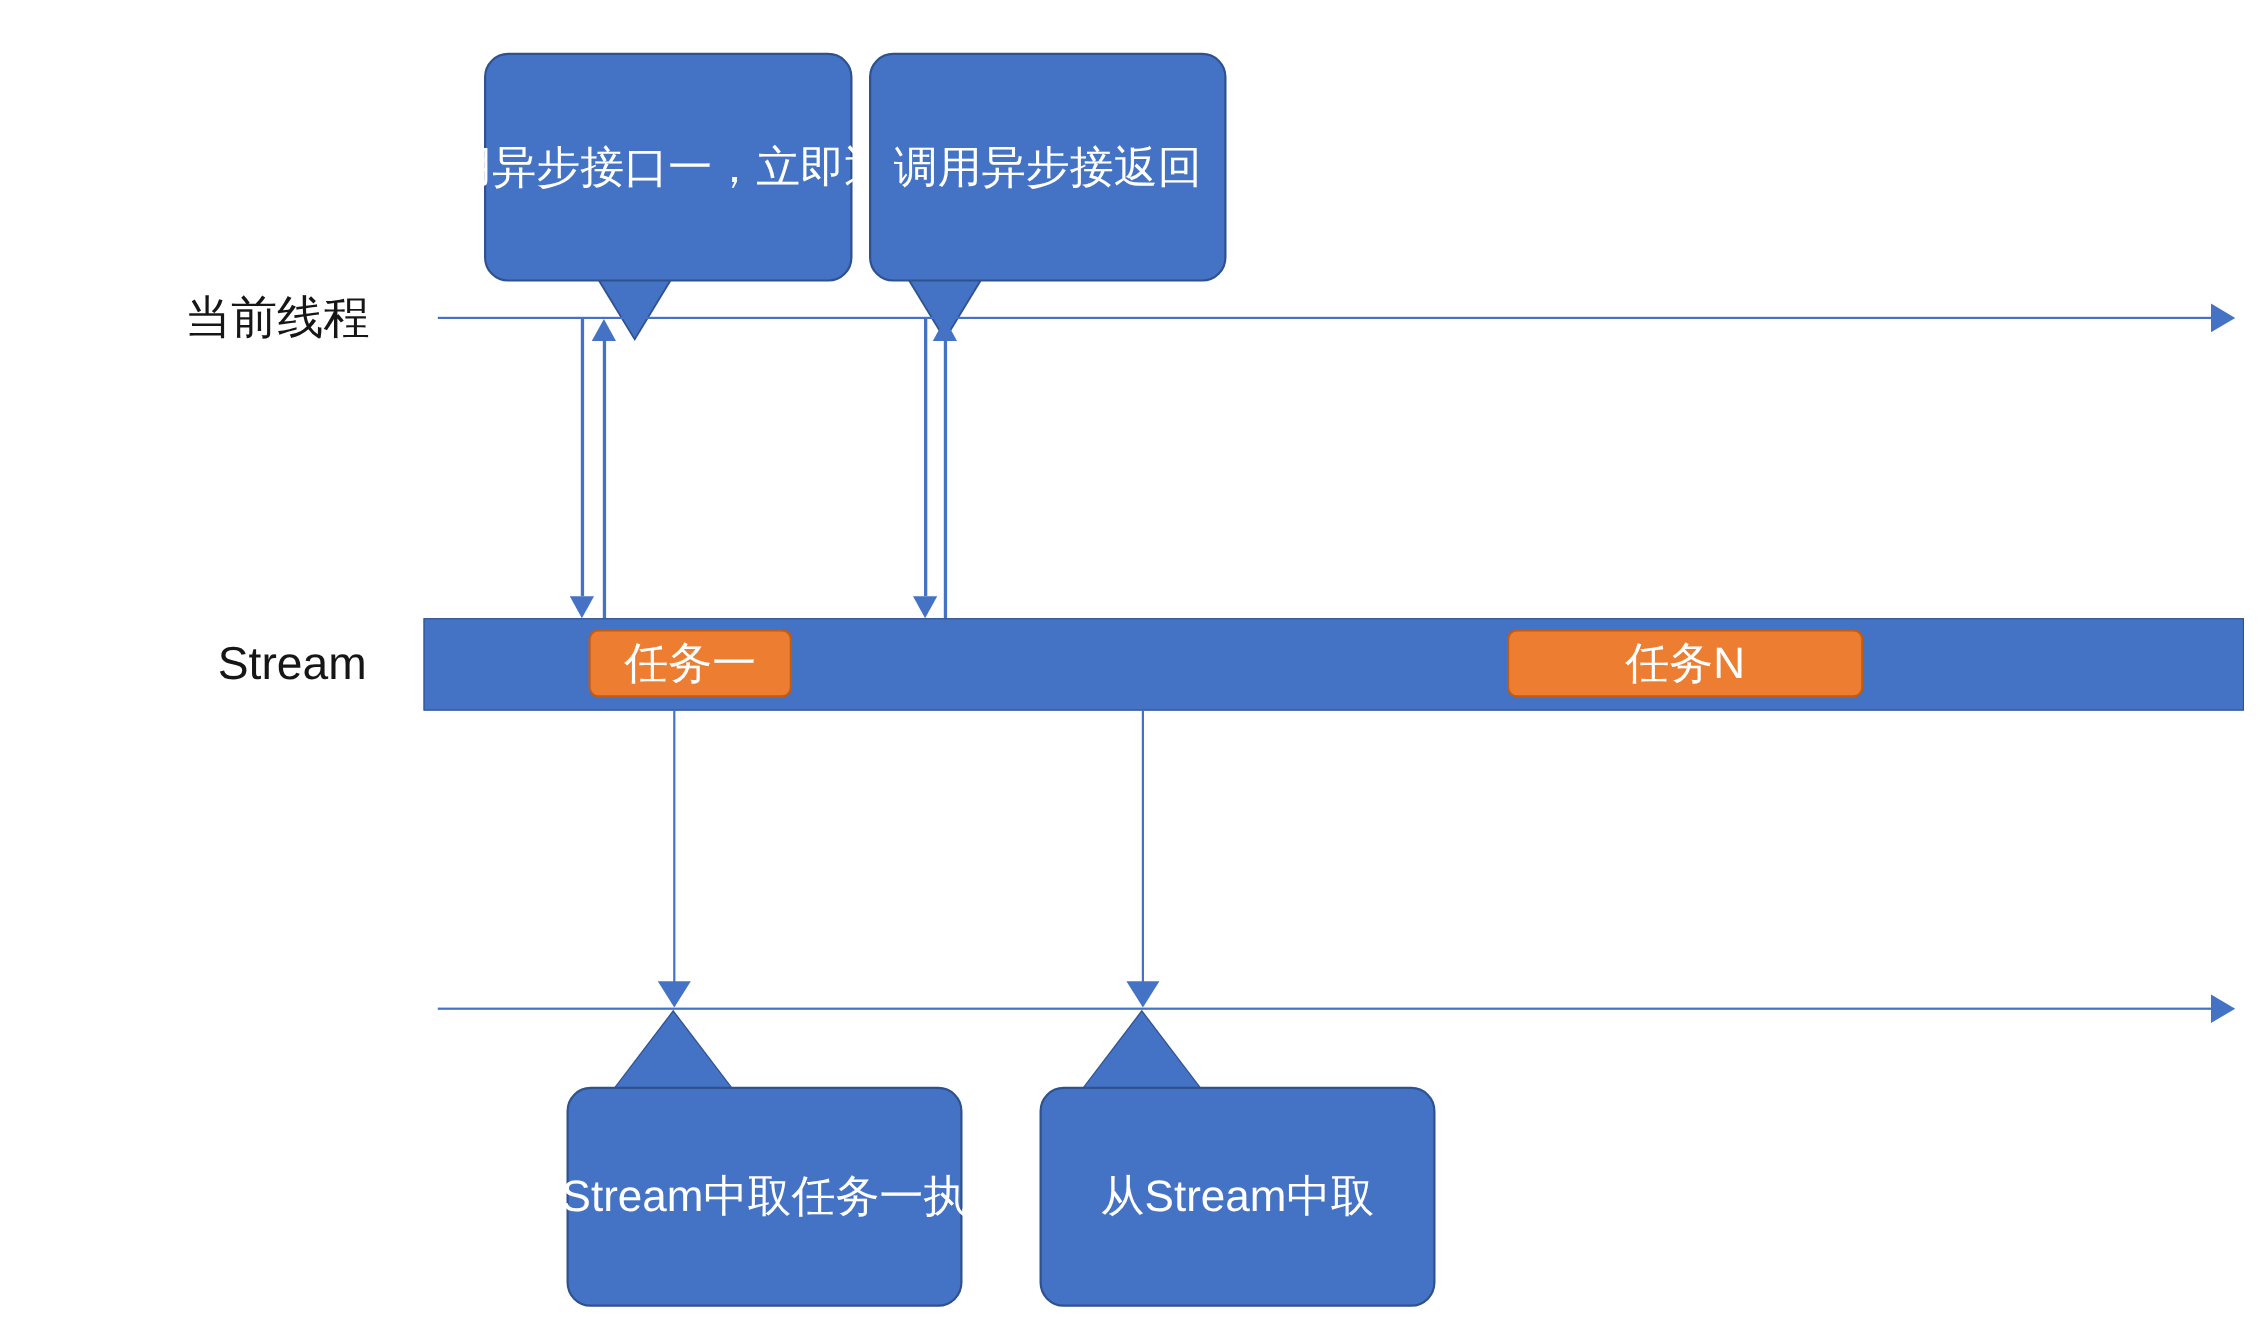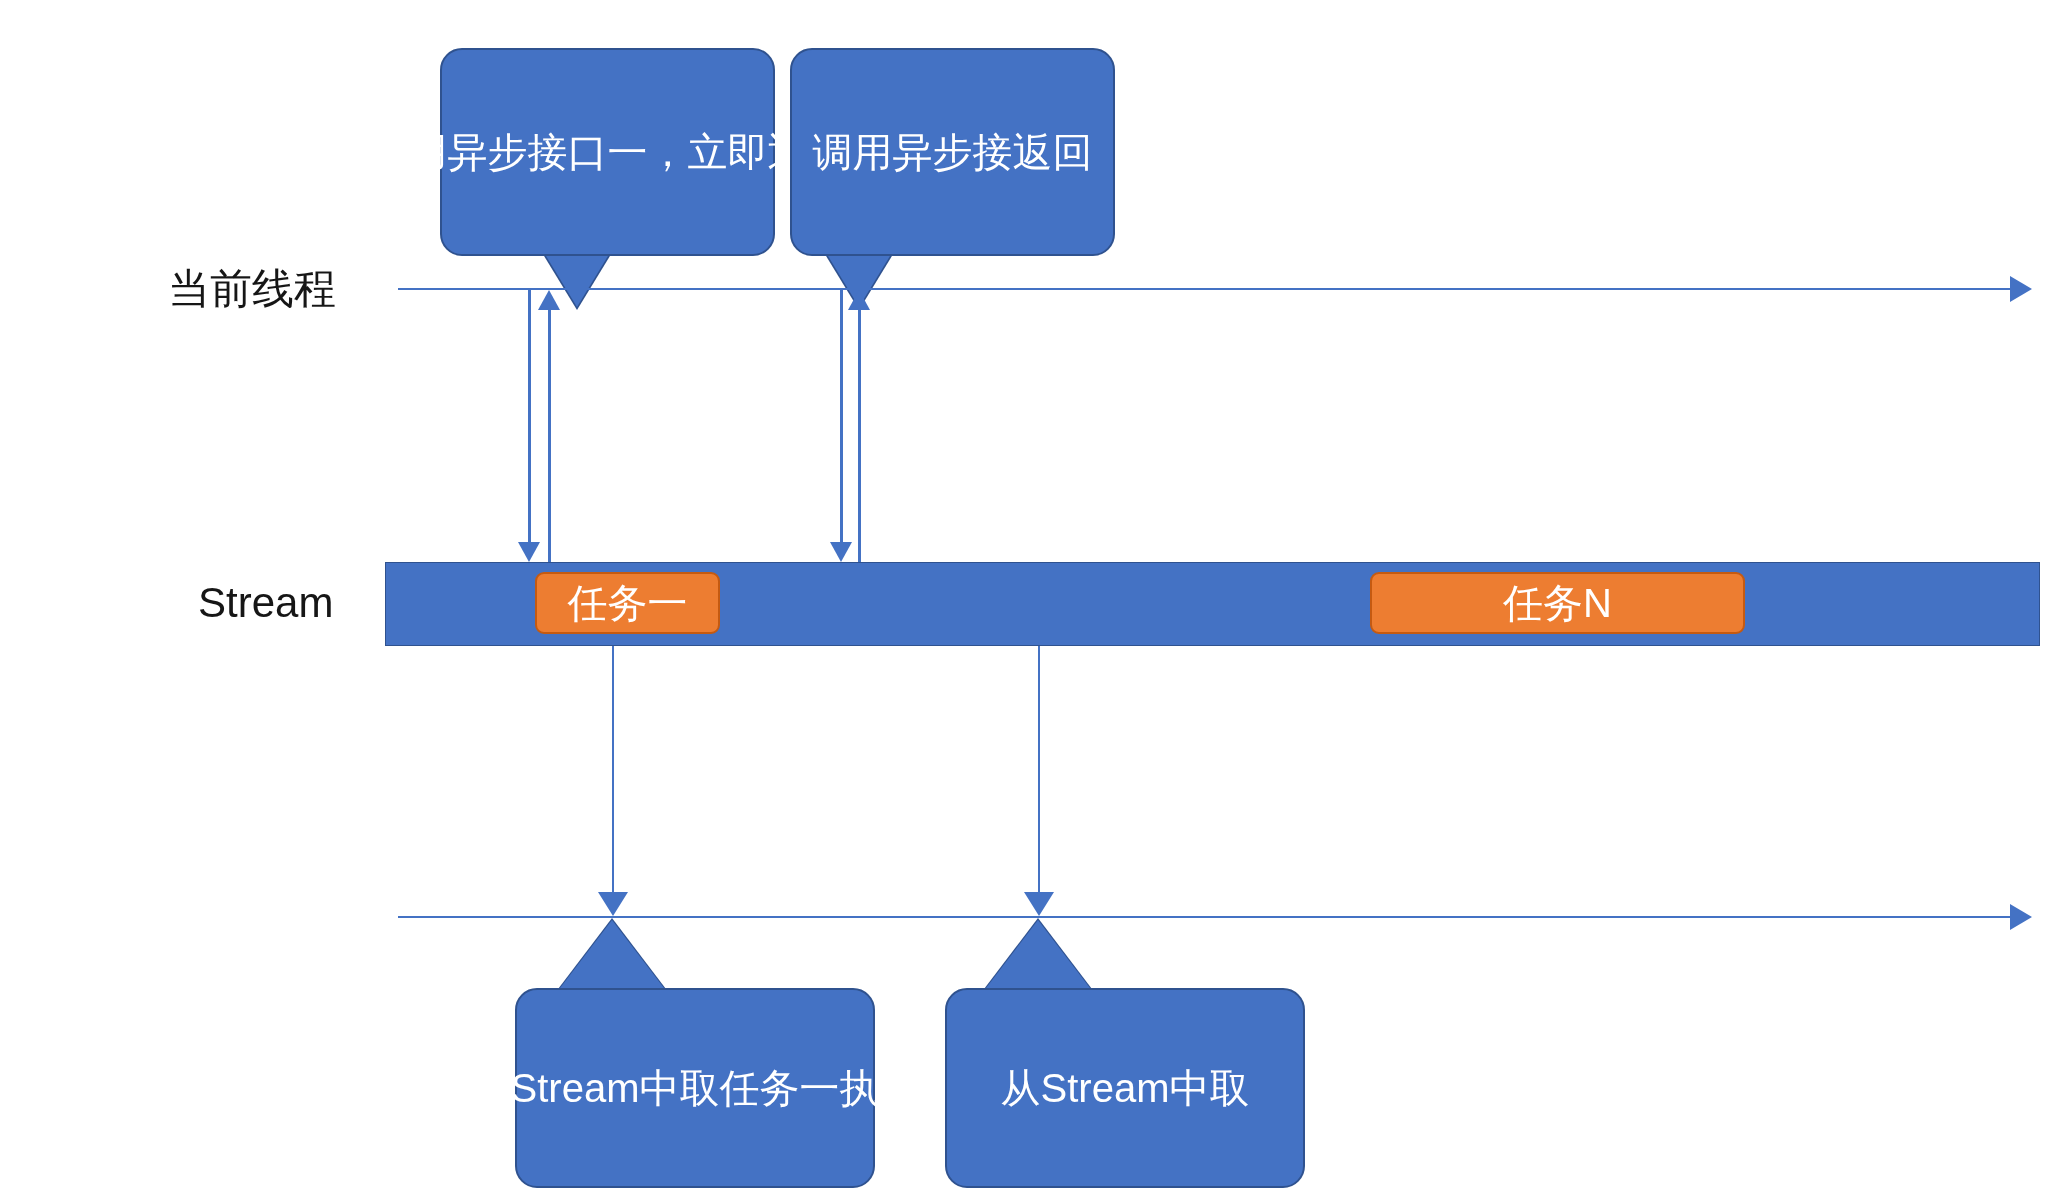--- a/index.html
+++ b/index.html
@@ -199,21 +199,21 @@
   <div class="vline" style="left:840px; top:290px; height:252px;"></div>
   <div class="arrow-down-sm" style="left:830px; top:542px;"></div>
 
   <div class="vline" style="left:858px; top:308px; height:254px;"></div>
   <div class="arrow-up-sm" style="left:848px; top:290px;"></div>
 
   <div class="lane-label" style="left:198px; top:582px;">Stream</div>
   <div class="stream-bar" style="left:385px; top:562px; width:1655px; height:84px;"></div>
 
   <div class="task-block" style="left:535px; top:572px; width:185px; height:62px;text-align:center;">任务一</div>
-  <div class="task-block" style="left:1370px; top:572px; width:375px; height:62px;">任务N</div>
+  <div class="task-block" style="left:1370px; top:572px; width:324px; height:62px;">任务N</div>
 
   <div class="vline-thin" style="left:612px; top:646px; height:248px;"></div>
   <div class="arrow-down" style="left:598px; top:892px;"></div>
 
   <div class="vline-thin" style="left:1038px; top:646px; height:248px;"></div>
   <div class="arrow-down" style="left:1024px; top:892px;"></div>
 
   <div class="timeline" style="left:398px; top:916px; width:1614px;"></div>
   <div class="timeline-arrowhead" style="left:2010px; top:904px;"></div>
 

